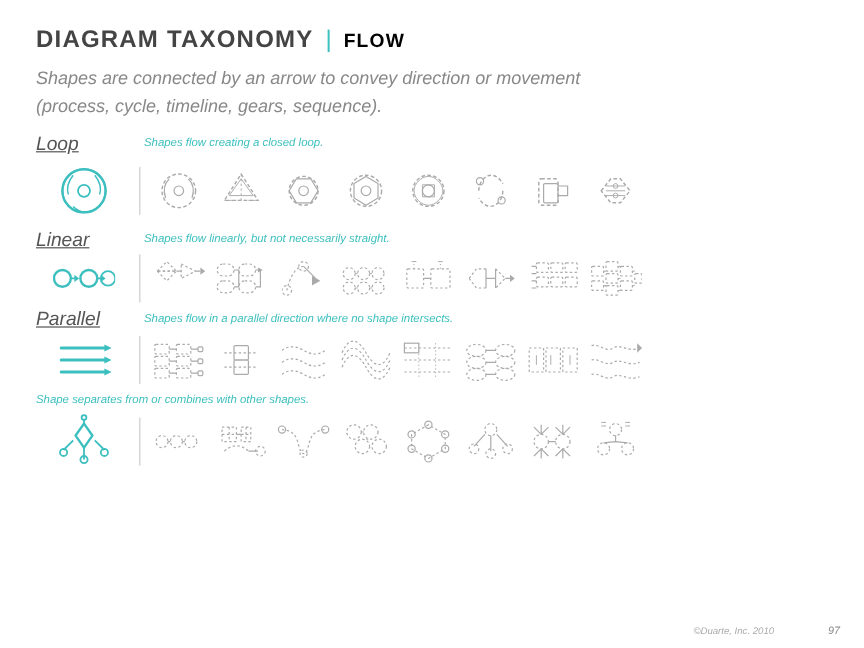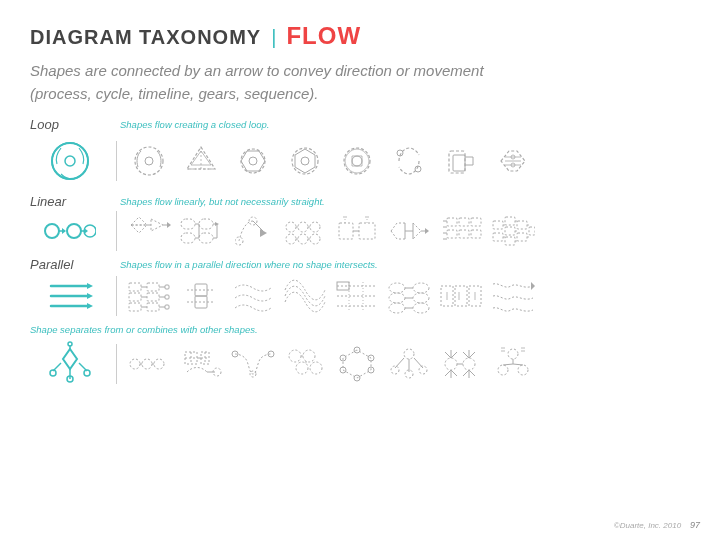--- a/index.html
+++ b/index.html
@@ -28,23 +28,23 @@
       color: #444444;
       letter-spacing: 1px;
       text-align: right;
     }
     .header-divider {
       color: #3dbfbf;
       font-size: 20px;
       font-weight: 300;
     }
     .header-subtitle {
-      font-size: 24px;
+      font-size: 16px;
       font-weight: 700;
-      color: #ef4444;
+      color: #000000;
       letter-spacing: 1px;
     }
     .intro-text {
       font-size: 15px;
       color: #888888;
       font-style: italic;
       margin-bottom: 12px;
       line-height: 1.5;
     }
     .section {
@@ -52,26 +52,27 @@
       flex-direction: column;
       margin-bottom: 6px;
     }
     .section-header {
       display: flex;
       align-items: flex-start;
       gap: 0;
       margin-bottom: 2px;
     }
     .section-label {
-      font-size: 13px;
+      font-size: 16px;
       font-style: italic;
       color: #555555;
       width: 90px;
       min-width: 90px;
       padding-top: 0px;
+      text-decoration: underline;
     }
     .section-desc {
       font-size: 9.5px;
       color: #3dbfbf;
       font-style: italic;
       padding-top: 2px;
       flex: 1;
     }
     .icons-row {
       display: flex;
@@ -107,20 +108,21 @@
       position: absolute;
       bottom: 10px;
       right: 20px;
       font-size: 8px;
       color: #aaaaaa;
       font-style: italic;
     }
     .footer-num {
       font-size: 9px;
       color: #888888;
+      margin-left: 36px;
     }
   </style>
 </head>
 <body>
 
 <div class="page">
 
   <div class="header">
     <span class="header-title">DIAGRAM TAXONOMY</span>
     <span class="header-divider">|</span>

